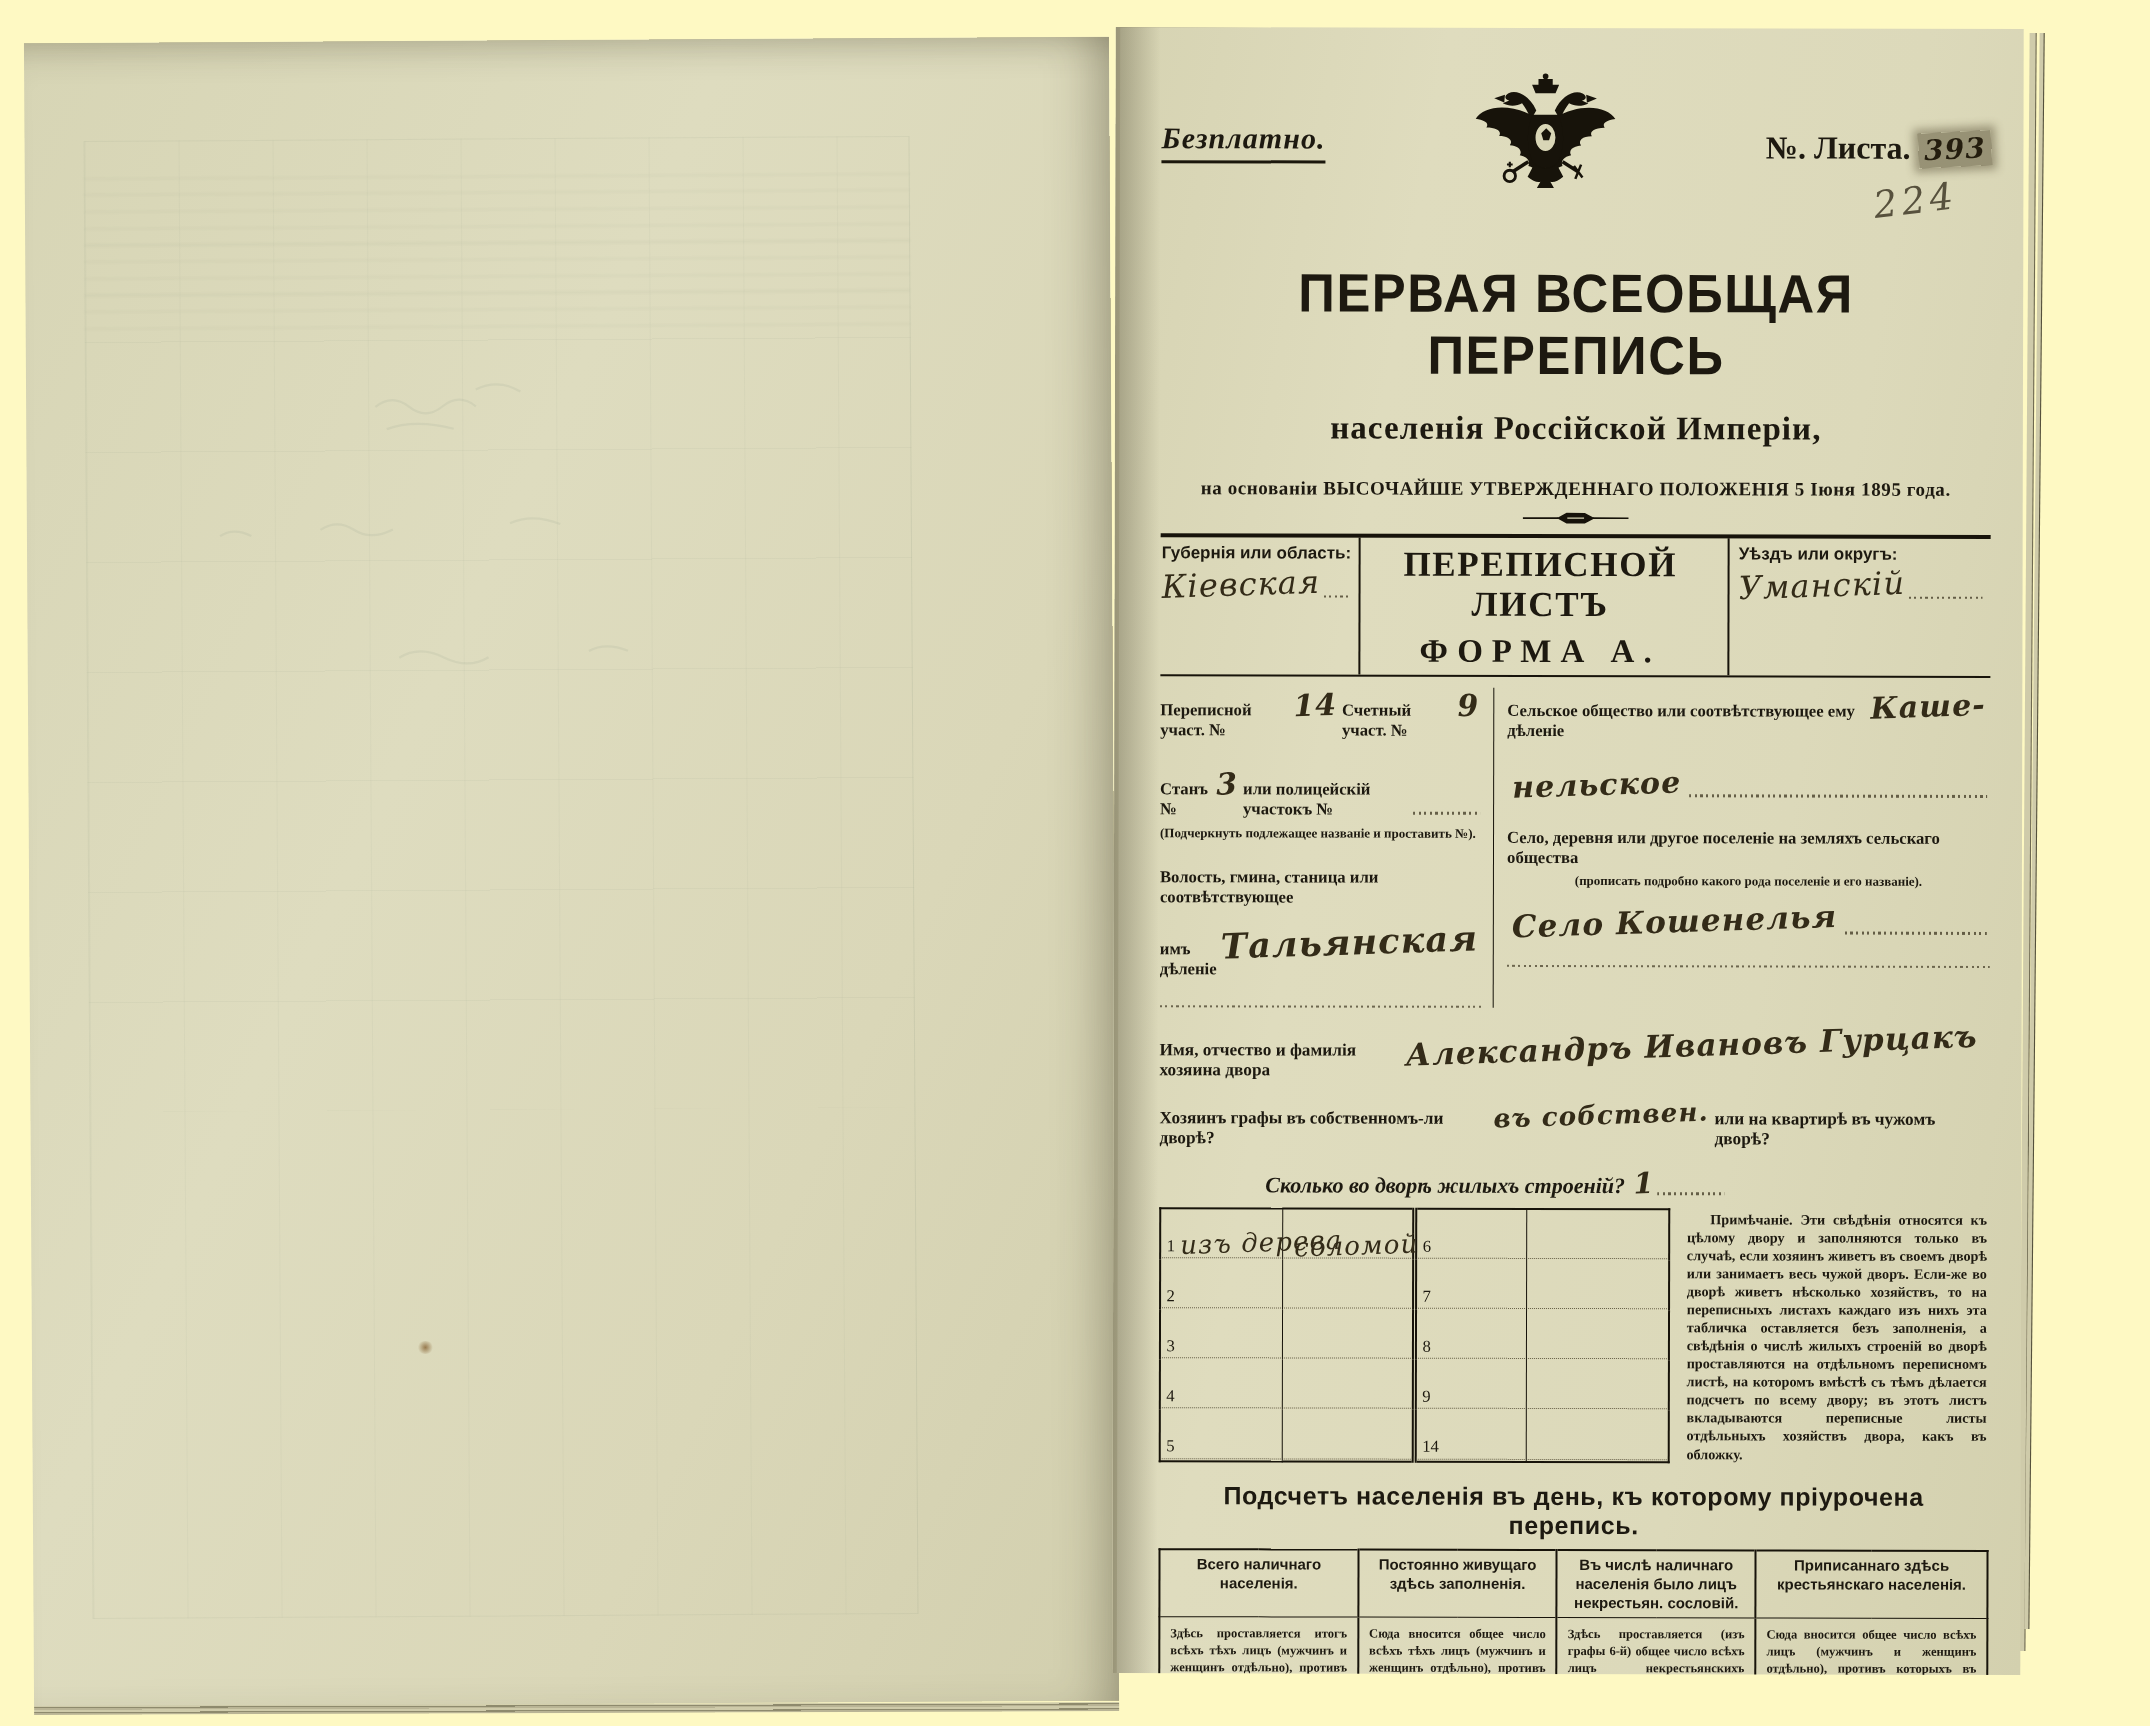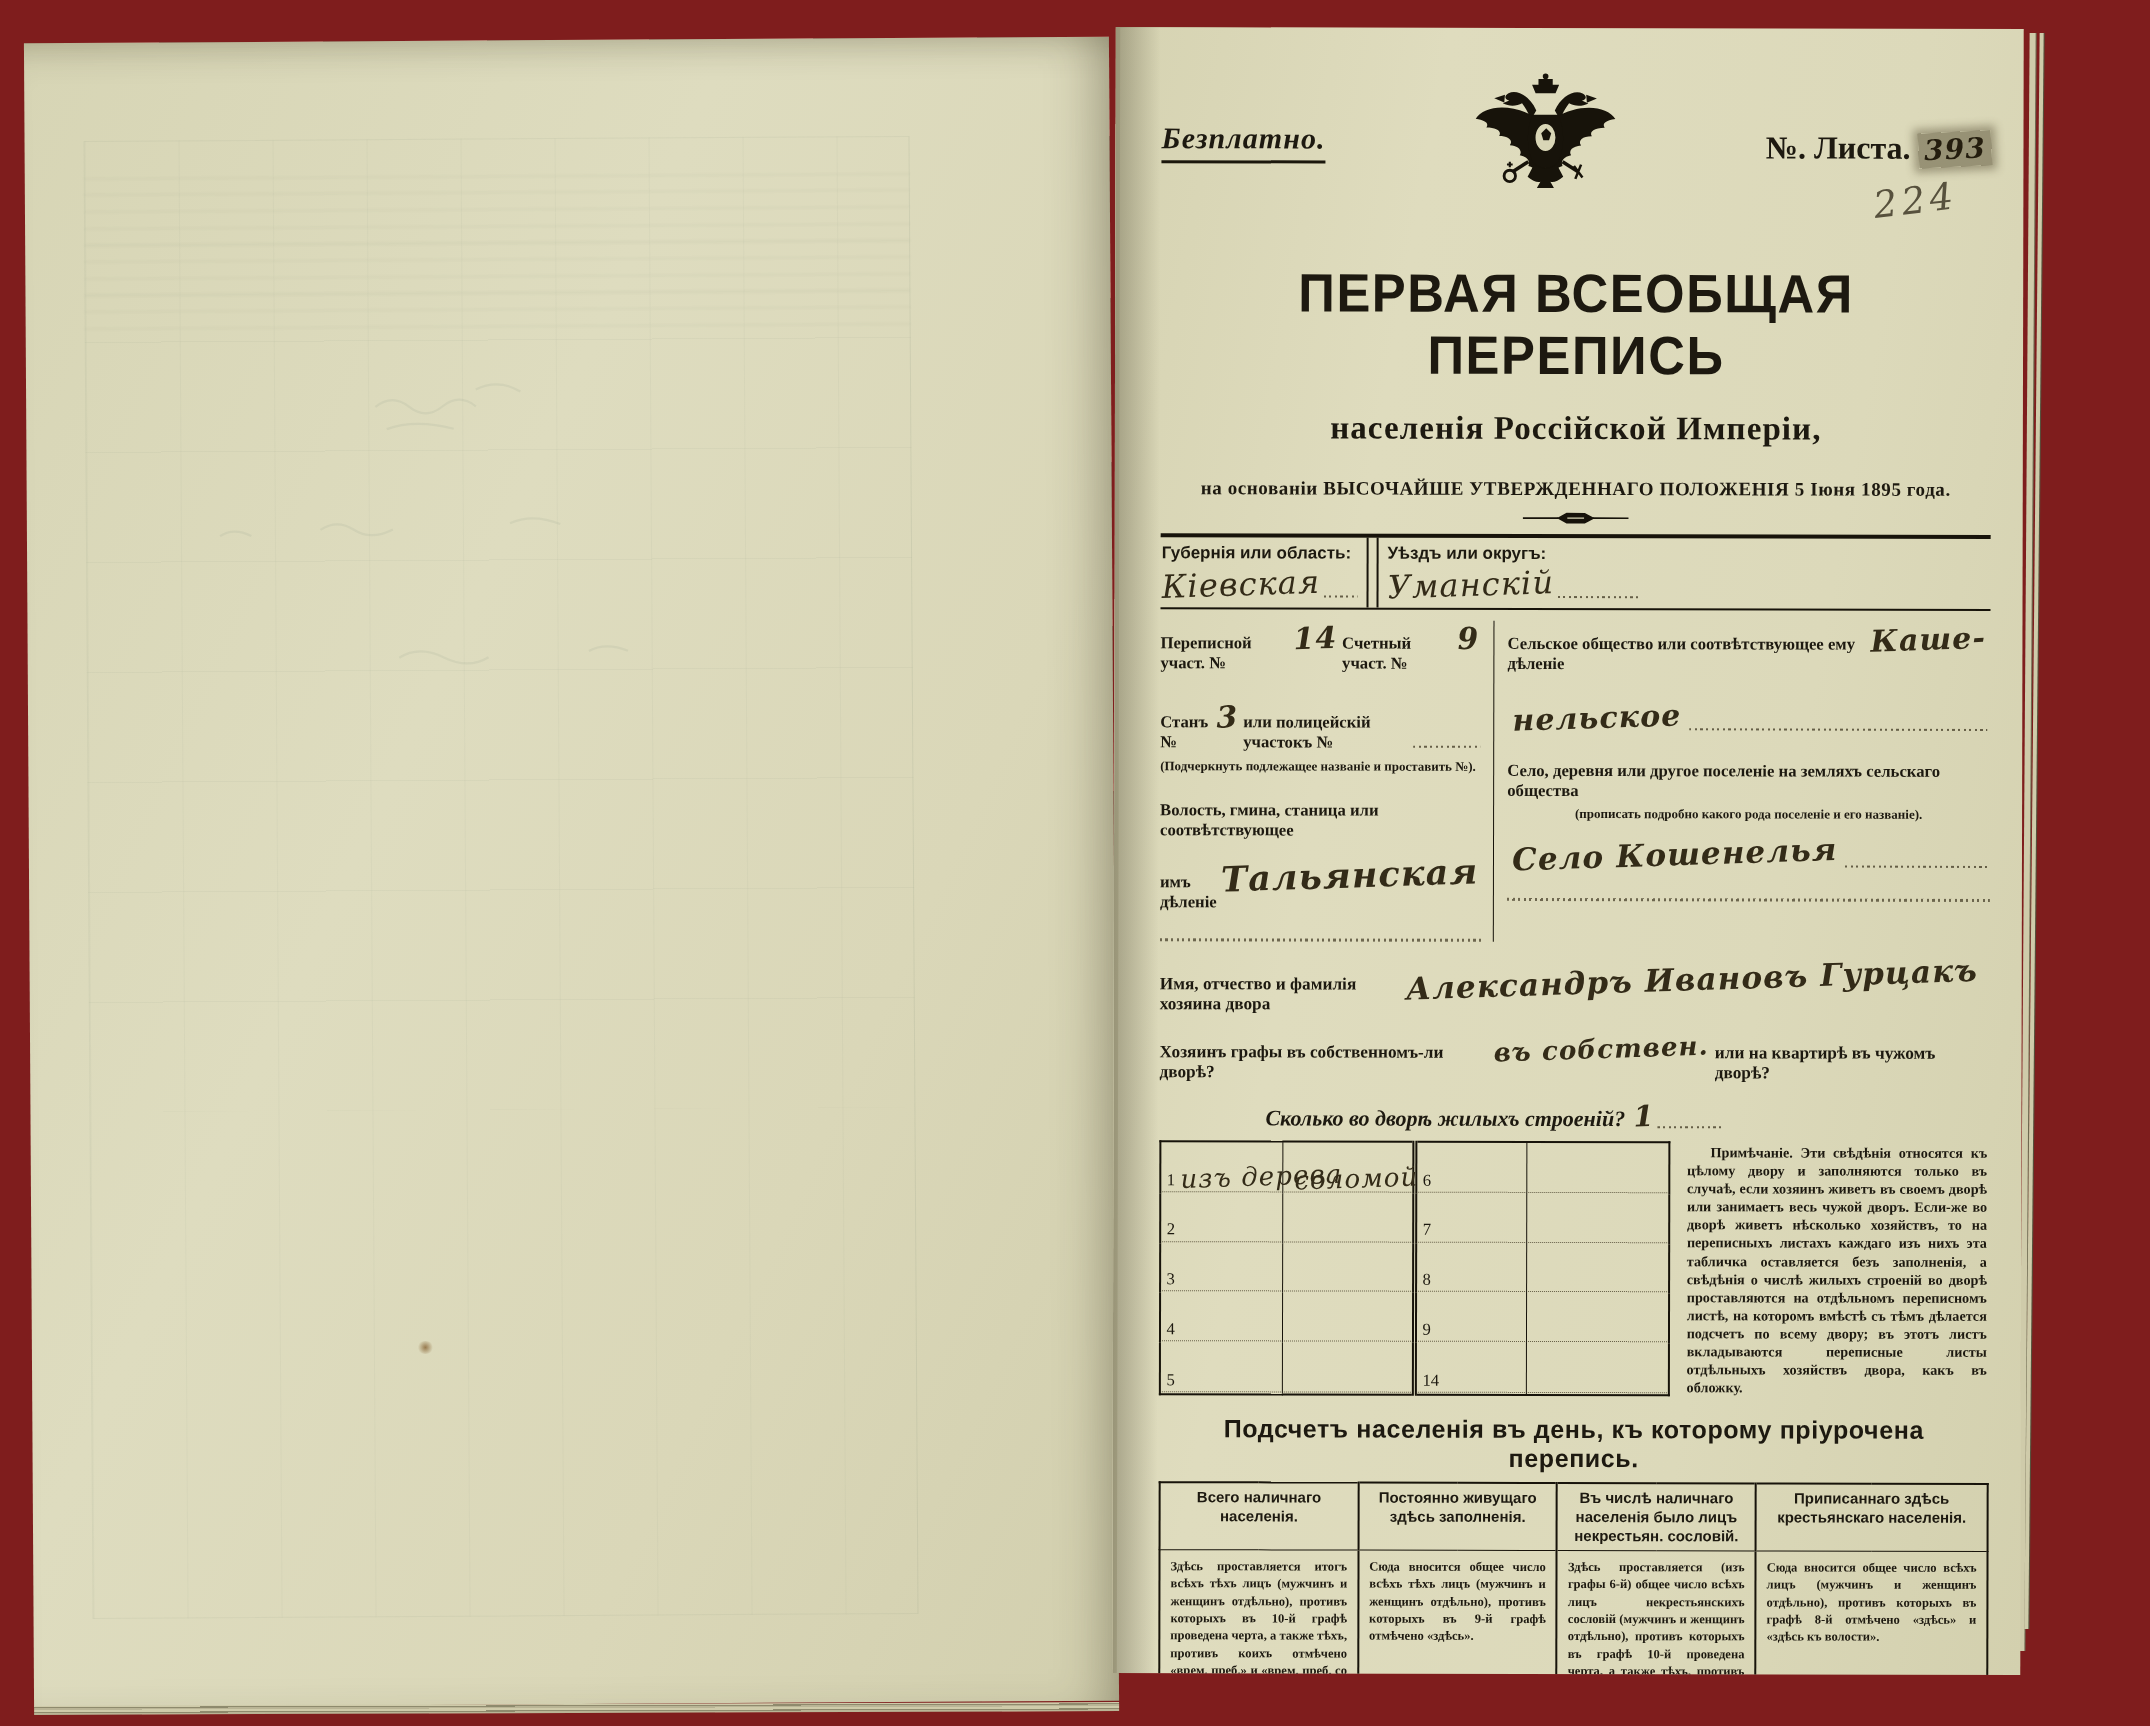--- a/index.html
+++ b/index.html
@@ -1,16 +1,16 @@
 <!DOCTYPE html>
 <html style="font-size:9px"><head>
 <meta charset="utf-8">
 <style>
   html,body{margin:0;padding:0;background:#050505;}
-  .scene{position:relative;width:2151px;height:1727px;background:#7f1d1d;overflow:hidden;
+  .scene{position:relative;width:2151px;height:1727px;background:#fef9c3;overflow:hidden;
          font-family:"Liberation Serif",serif;color:#1d1910;}
   
   .page-left{position:absolute;left:29px;top:40px;width:1085px;height:1664px;
     background:linear-gradient(115deg,#d7d5b5 0%,#dedcbf 38%,#dad7b8 70%,#d2cfae 100%);
     transform:rotate(-0.35deg);
     box-shadow:inset -39px 0 50px -28px rgba(55,50,28,.38), inset 0 33px 39px -33px rgba(55,50,28,.30);}
   .page-left::after{content:"";position:absolute;left:0;right:0;bottom:-9px;height:9px;
     background:repeating-linear-gradient(0deg,#b9b495 0 1.7px,#8e8a6d 1.7px 2.8px,#cfcbaa 2.8px 5px);
     transform:rotate(.15deg);}
   .ghost{position:absolute;left:59px;top:98px;width:826px;height:1478px;opacity:.5;}
@@ -181,20 +181,24 @@
           </svg>
       </div>
 
       <div class="band">
         <div class="band-left">
           <div class="band-label">Губернія или область:</div>
           <div class="band-vline">
             <span class="hw">Кіевская</span>
             <span class="dots"></span>
           </div>
+        </div>
+        <div class="band-center">
+          <div class="band-title1">ПЕРЕПИСНОЙ ЛИСТЪ</div>
+          <div class="band-title2">ФОРМА А.</div>
         </div>
         <div class="band-right">
           <div class="band-label">Уѣздъ или округъ:</div>
           <div class="band-vline">
             <span class="hw">Уманскій</span>
             <span class="dots"></span>
           </div>
         </div>
       </div>
 

